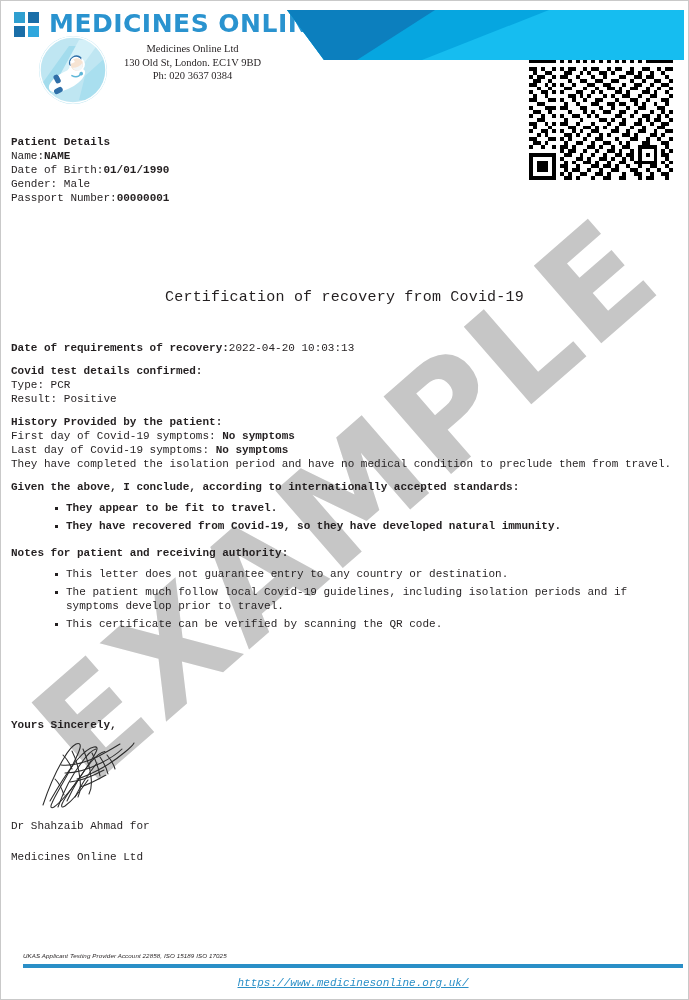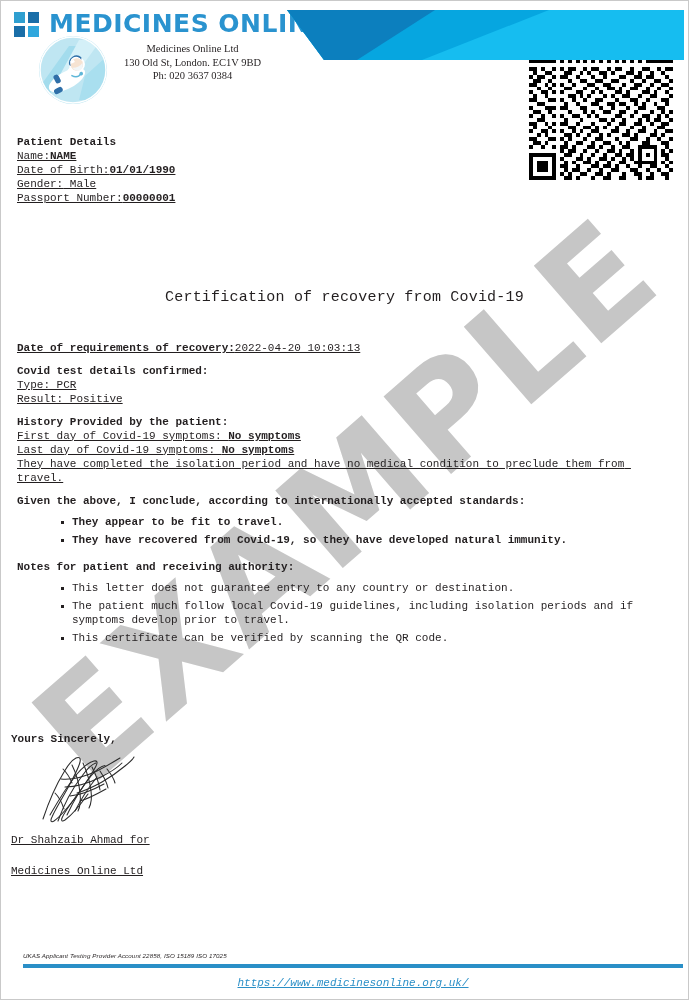--- a/index.html
+++ b/index.html
@@ -115,21 +115,21 @@
     left: 286px;
     top: 9px;
     width: 397px;
     height: 50px;
   }
 
   
   #content {
     position: relative;
     z-index: 7;
-    padding: 0 16px;
+    padding: 0 10px;
     font-size: 11px;
     line-height: 13.6px;
   }
   .b { font-weight: 700; }
 
   #qr-wrap {
     position: absolute;
     left: 528px;
     top: 35px;
     width: 144px;
@@ -140,21 +140,20 @@
 
   .section-head {
     font-weight: 700;
     font-size: 11px;
     line-height: 14px;
   }
   .line {
     font-size: 11px;
     line-height: 14px;
     white-space: pre-wrap;
-    text-decoration: underline;
   }
   .spacer-sm { height: 9px; }
 
   #patient-details { padding-top: 26px; }
 
   #cert-title {
     text-align: center;
     font-size: 15px;
     font-weight: 400;
     margin-top: 86px;

